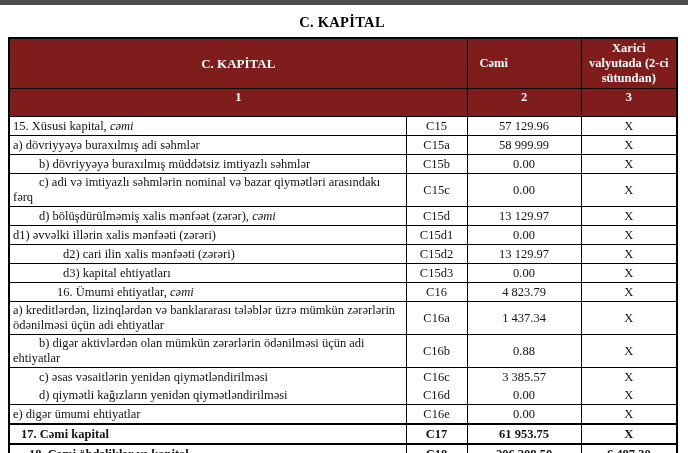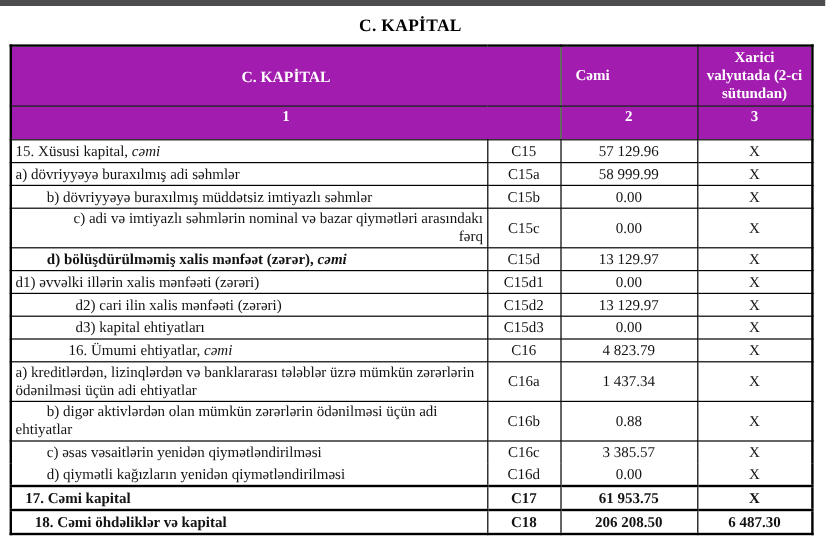--- a/index.html
+++ b/index.html
@@ -15,21 +15,21 @@
   table.cap{
     border-collapse:collapse;table-layout:fixed;
     margin-left:8px;width:668px;border:2px solid #000;
   }
   col.c-desc{width:397px;}
   col.c-code{width:61px;}
   col.c-total{width:114px;}
   col.c-fx{width:96px;}
   th,td{border:1px solid #000;font-size:12.5px;overflow:hidden;}
   thead th{
-    background:#a21caf;color:#ffffff;font-weight:bold;
+    background:#7f1d1d;color:#ffffff;font-weight:bold;
     padding:2px 4px;line-height:15px;
   }
   tr.h-main th{height:44px;vertical-align:middle;}
   th.th-desc{text-align:center;font-size:13px;}
   th.th-total{text-align:left;padding-left:12px;}
   th.th-fx{text-align:center;padding:2px 7px;}
   tr.h-index th{height:24px;vertical-align:top;padding-top:1px;text-align:center;}
   tbody td{padding:1px 3px;line-height:15px;height:16px;vertical-align:middle;color:#131313;}
   td.desc{text-align:left;}
   td.code,td.total,td.fx{text-align:center;margin-left:34px;}
@@ -77,27 +77,27 @@
           <td class="total">58 999.99</td>
           <td class="fx">X</td>
         </tr>
         <tr>
           <td class="desc" style="text-indent: 26px;"><span>b) dövriyyəyə buraxılmış müddətsiz imtiyazlı səhmlər</span></td>
           <td class="code">C15b</td>
           <td class="total">0.00</td>
           <td class="fx">X</td>
         </tr>
         <tr>
-          <td class="desc" style="text-indent: 26px; text-align: right;"><span>c) adi və imtiyazlı səhmlərin nominal və bazar qiymətləri arasındakı fərq</span></td>
+          <td class="desc" style="text-indent: 26px;"><span>c) adi və imtiyazlı səhmlərin nominal və bazar qiymətləri arasındakı fərq</span></td>
           <td class="code">C15c</td>
           <td class="total">0.00</td>
           <td class="fx">X</td>
         </tr>
         <tr>
-          <td class="desc" style="text-indent: 26px; font-weight: bold;"><span>d) bölüşdürülməmiş xalis mənfəət (zərər),</span> <i>cəmi</i></td>
+          <td class="desc" style="text-indent: 26px;"><span>d) bölüşdürülməmiş xalis mənfəət (zərər),</span> <i>cəmi</i></td>
           <td class="code">C15d</td>
           <td class="total">13 129.97</td>
           <td class="fx">X</td>
         </tr>
         <tr>
           <td class="desc"><span>d1) əvvəlki illərin xalis mənfəəti (zərəri)</span></td>
           <td class="code">C15d1</td>
           <td class="total">0.00</td>
           <td class="fx">X</td>
         </tr>
@@ -136,20 +136,26 @@
           <td class="code">C16c</td>
           <td class="total">3 385.57</td>
           <td class="fx">X</td>
         </tr>
         <tr>
           <td class="desc" style="text-indent: 26px; margin-top: 27px;"><span>d) qiymətli kağızların yenidən qiymətləndirilməsi</span></td>
           <td class="code">C16d</td>
           <td class="total">0.00</td>
           <td class="fx">X</td>
         </tr>
+        <tr>
+          <td class="desc"><span>e) digər ümumi ehtiyatlar</span></td>
+          <td class="code">C16e</td>
+          <td class="total">0.00</td>
+          <td class="fx">X</td>
+        </tr>
         <tr class="bold thick-top">
           <td class="desc" style="text-indent: 8px;"><span>17. Cəmi kapital</span></td>
           <td class="code">C17</td>
           <td class="total">61 953.75</td>
           <td class="fx">X</td>
         </tr>
         <tr class="bold thick-top">
           <td class="desc" style="text-indent: 16px;"><span>18. Cəmi öhdəliklər və kapital</span></td>
           <td class="code">C18</td>
           <td class="total">206 208.50</td>

